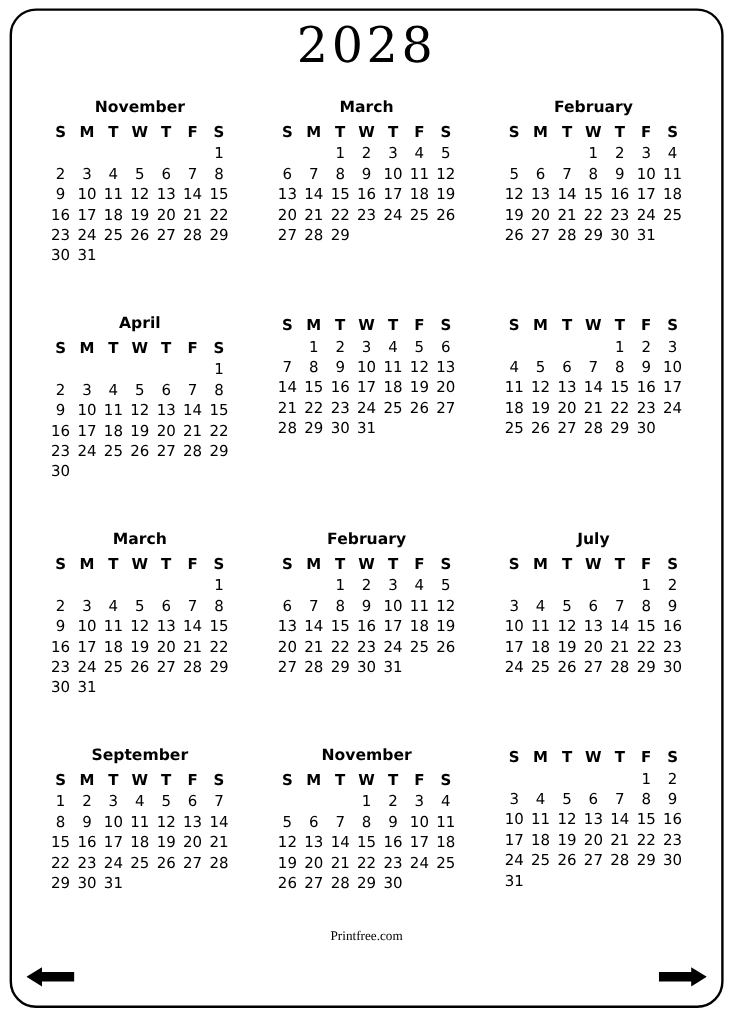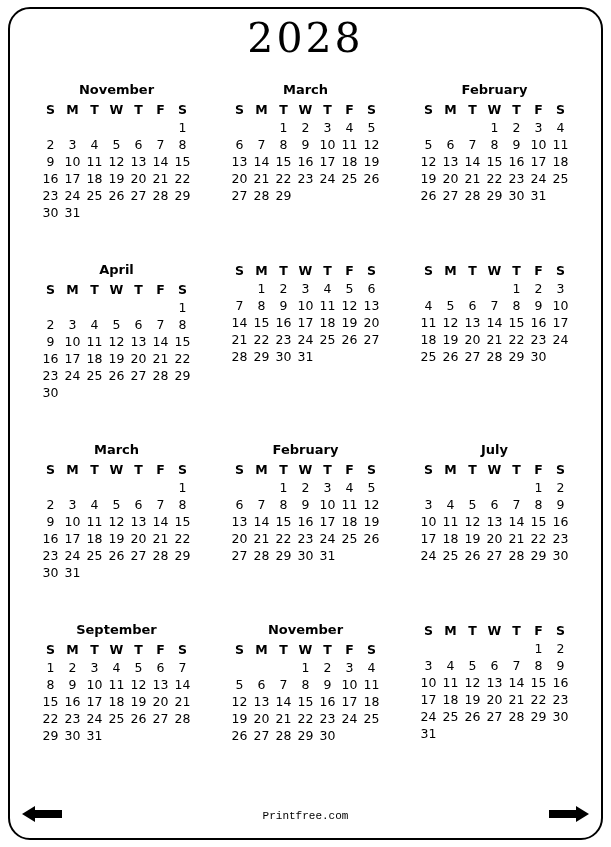--- a/index.html
+++ b/index.html
@@ -85,22 +85,21 @@
   td.empty {
     color: transparent;
   }
   .footer {
     position: absolute;
     left: 0;
     top: 774px;
     width: 611px;
     text-align: center;
     font-size: 11px;
-    font-family: Liberation Mono, monospace;
-    margin-top: 36px;
+    font-family: Liberation Serif, serif;
   }
   .arrow {
     position: absolute;
     top: 805px;
     width: 40px;
     height: 18px;
   }
   .arrow.left { left: 22px; }
   .arrow.right { right: 22px; }
   .arrow svg { display: block; }

